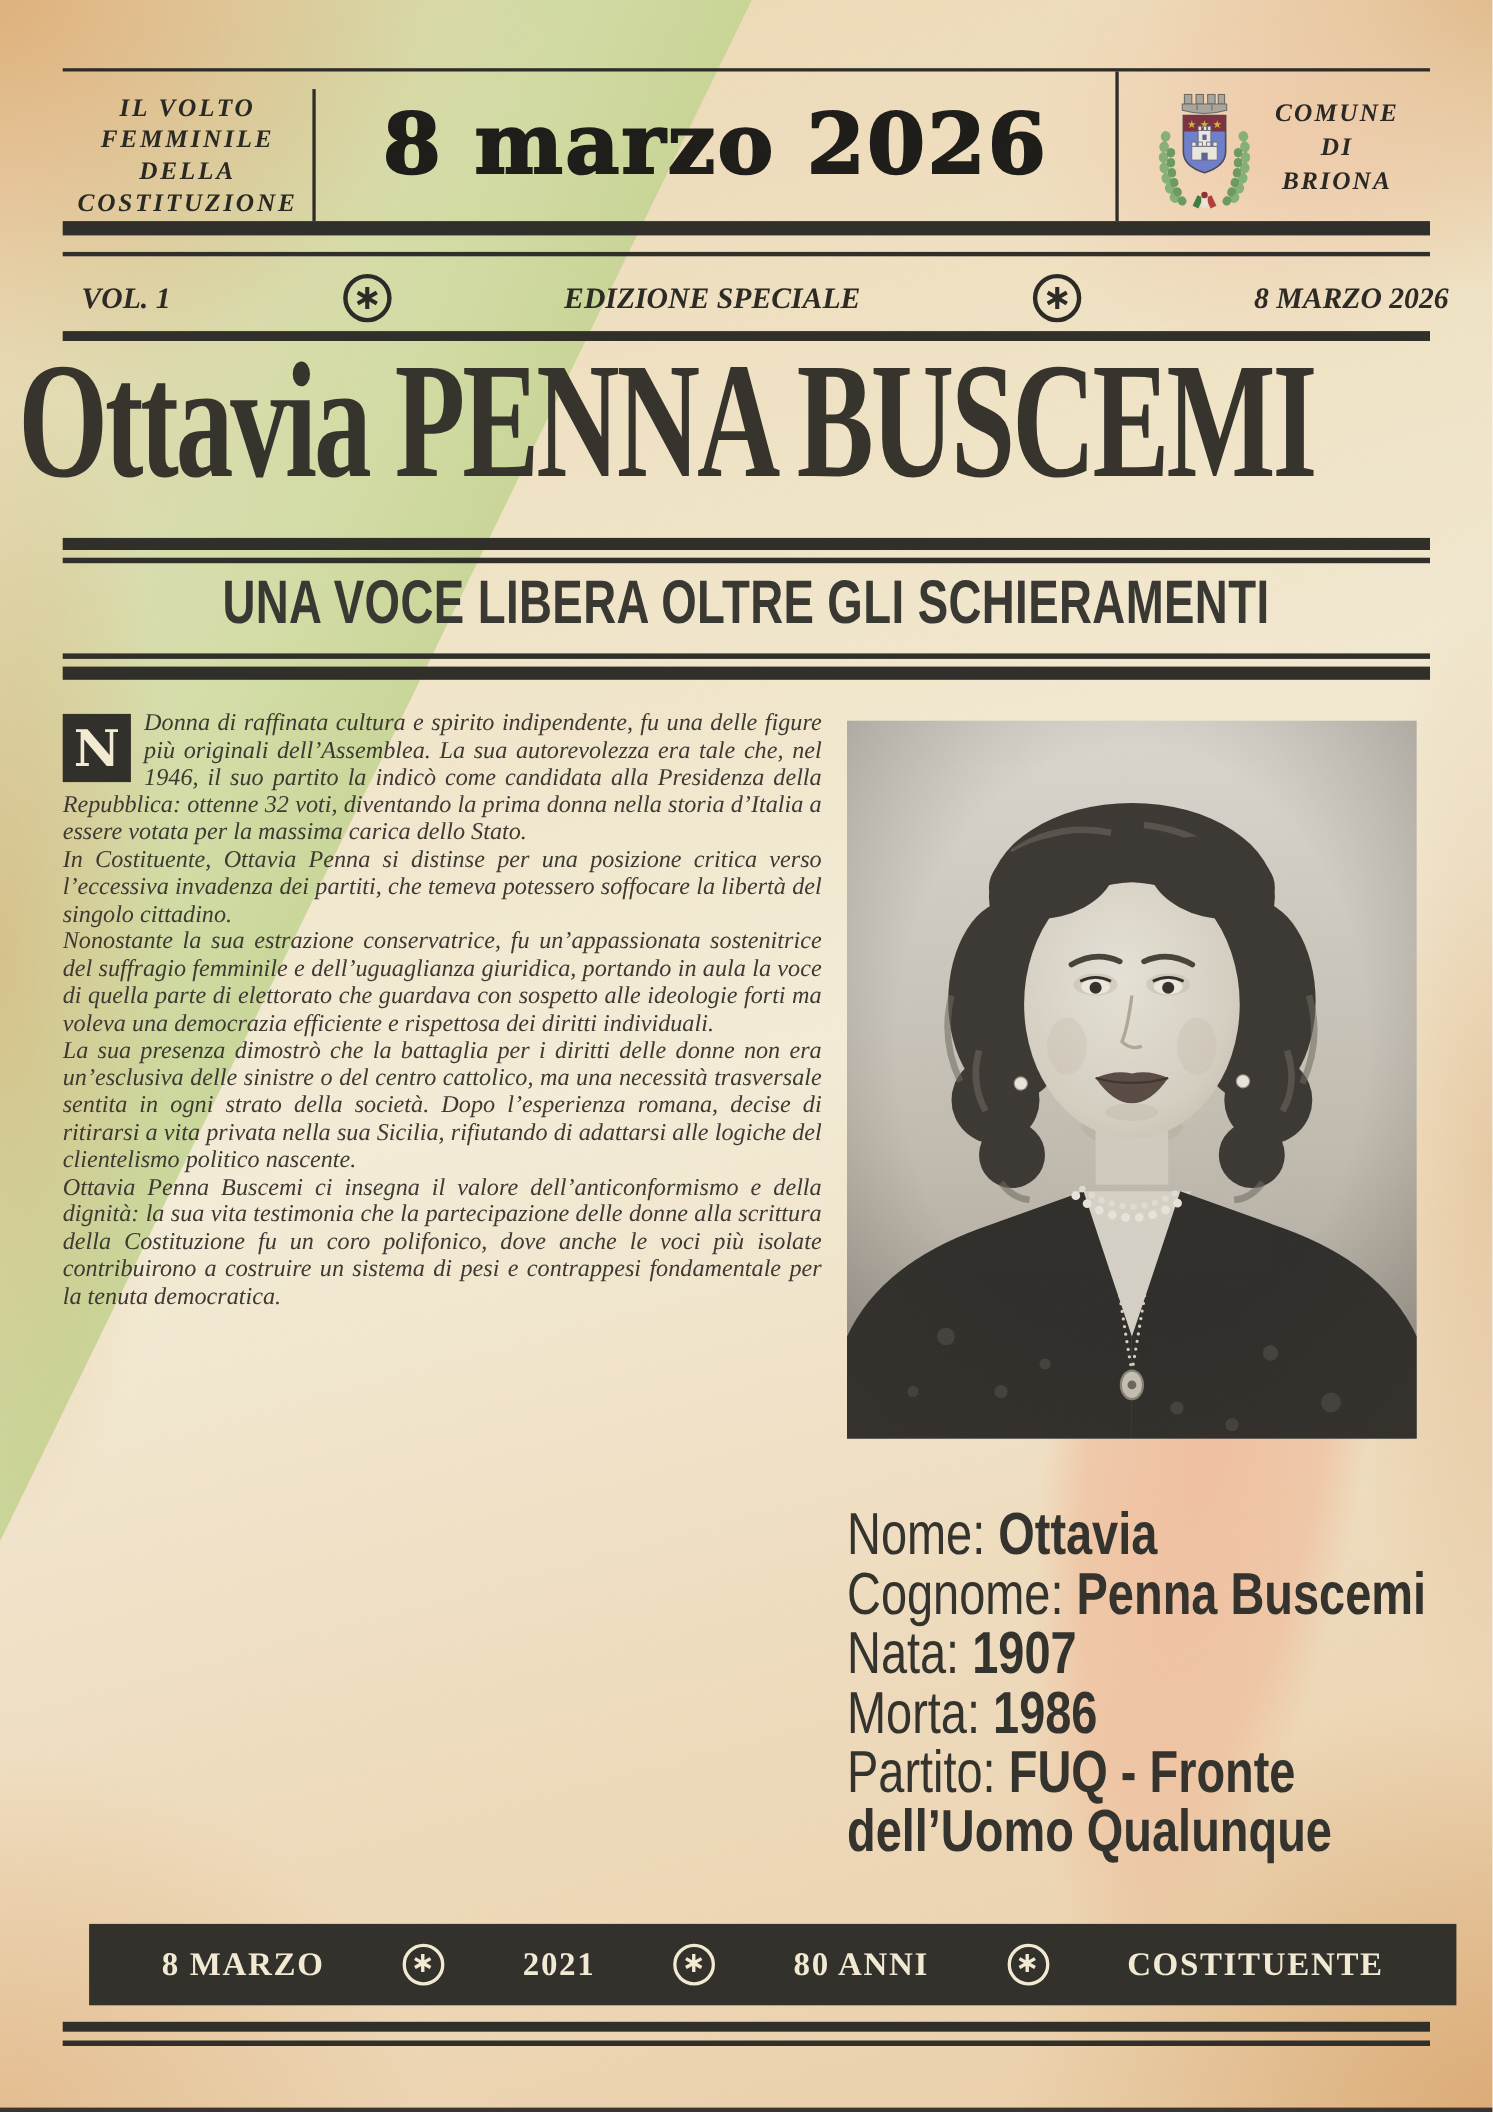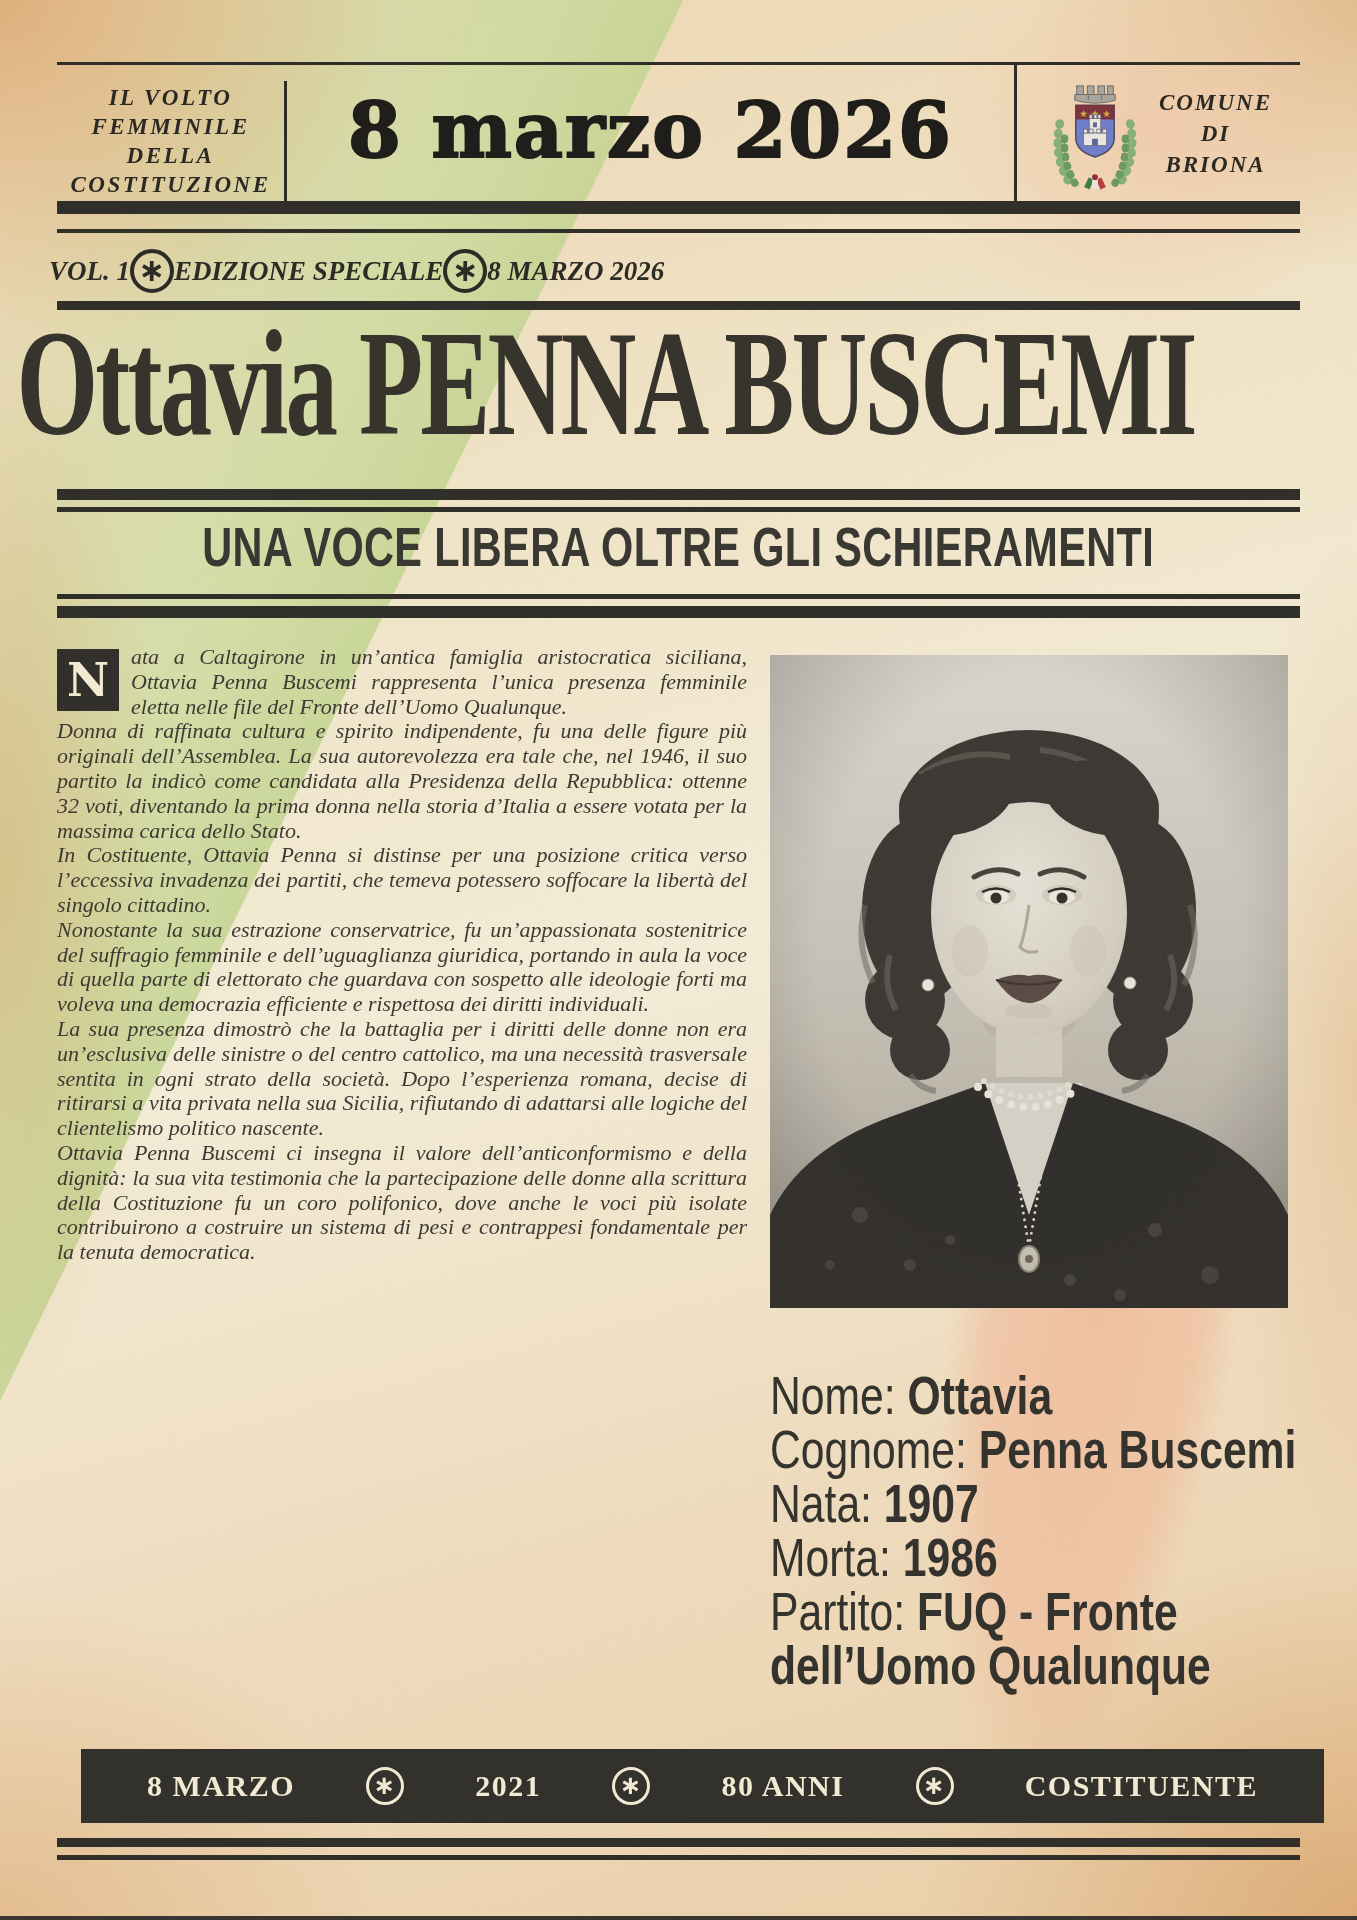--- a/index.html
+++ b/index.html
@@ -51,22 +51,22 @@
     -webkit-text-stroke:2px #1f1e1a; padding-bottom:6px;
   }
   .mh-right { border-left:3px solid #2f2d28; gap:14px; }
   .mh-comune {
     font:700 italic 23px/31px "Liberation Serif", serif; letter-spacing:2px;
     color:#2b2924; text-align:center;
   }
 
   
   .edition-bar {
-    left:49px; top:244px; width:1243px; height:54px;
-    display:flex; align-items:center; 
+    left:74px; top:244px; width:1243px; height:54px;
+    display:flex; align-items:center; justify-content:space-between;
     font:700 italic 27px "Liberation Serif", serif; color:#2d2b26;
   }
   .orn {
     width:44px; height:44px; border:4px solid #2d2b26; border-radius:50%;
     display:flex; align-items:center; justify-content:center; box-sizing:border-box;
     font:700 32px/1 "DejaVu Sans", sans-serif; color:#2d2b26; padding-bottom:2px;
   }
   .orn-light {
     width:38px; height:38px; border:3px solid #f2e9d3; border-radius:50%;
     display:flex; align-items:center; justify-content:center; box-sizing:border-box;
@@ -225,21 +225,21 @@
   <div class="rule" style="top:507px; height:5px;"></div>
 
   <div class="layer subtitle-wrap">
     <span class="subtitle-text">UNA VOCE LIBERA OLTRE GLI SCHIERAMENTI</span>
   </div>
 
   <div class="rule" style="top:594px; height:5px;"></div>
   <div class="rule" style="top:606px; height:12px;"></div>
 
   <div class="layer article">
-    <p><span class="dropcap">N</span><span>ata a Caltagirone in un’antica famiglia aristocratica siciliana, Ottavia Penna Buscemi rappresenta l’unica presenza femminile eletta nelle file del Fronte dell’Uomo Qualunque.</span></p>
+    <p><span class="dropcap">N</span></p>
     <p>Donna di raffinata cultura e spirito indipendente, fu una delle figure più originali dell’Assemblea. La sua autorevolezza era tale che, nel 1946, il suo partito la indicò come candidata alla Presidenza della Repubblica: ottenne 32 voti, diventando la prima donna nella storia d’Italia a essere votata per la massima carica dello Stato.</p>
     <p>In Costituente, Ottavia Penna si distinse per una posizione critica verso l’eccessiva invadenza dei partiti, che temeva potessero soffocare la libertà del singolo cittadino.</p>
     <p>Nonostante la sua estrazione conservatrice, fu un’appassionata sostenitrice del suffragio femminile e dell’uguaglianza giuridica, portando in aula la voce di quella parte di elettorato che guardava con sospetto alle ideologie forti ma voleva una democrazia efficiente e rispettosa dei diritti individuali.</p>
     <p>La sua presenza dimostrò che la battaglia per i diritti delle donne non era un’esclusiva delle sinistre o del centro cattolico, ma una necessità trasversale sentita in ogni strato della società. Dopo l’esperienza romana, decise di ritirarsi a vita privata nella sua Sicilia, rifiutando di adattarsi alle logiche del clientelismo politico nascente.</p>
     <p>Ottavia Penna Buscemi ci insegna il valore dell’anticonformismo e della dignità: la sua vita testimonia che la partecipazione delle donne alla scrittura della Costituzione fu un coro polifonico, dove anche le voci più isolate contribuirono a costruire un sistema di pesi e contrappesi fondamentale per la tenuta democratica.</p>
   </div>
 
   <div class="layer photo">
     <svg width="518" height="653" viewBox="0 0 518 653" xmlns="http://www.w3.org/2000/svg">
       <defs>

